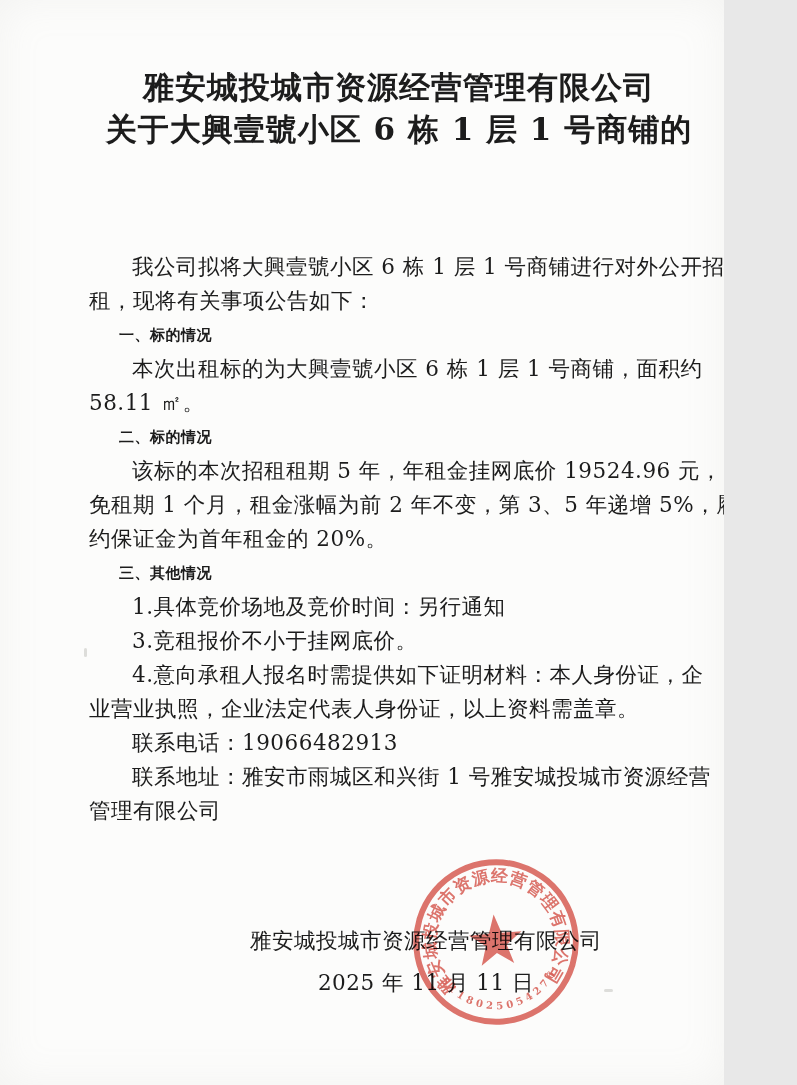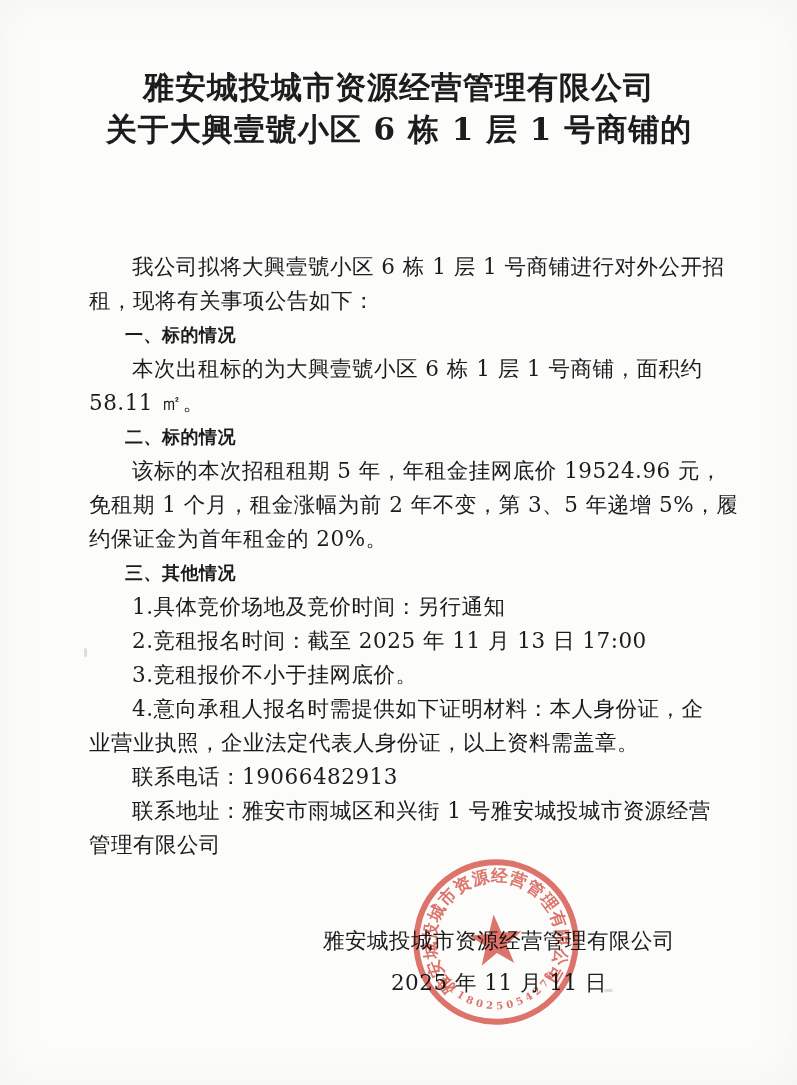--- a/index.html
+++ b/index.html
@@ -1,18 +1,18 @@
 <!DOCTYPE html>
 <html><head>
 <meta charset="utf-8">
 <style>
   html, body { margin: 0; padding: 0; background: #e8e8e8; }
   .page {
     position: relative;
-    width: 797px;
+    width: 724px;
     height: 1085px;
     background: #fcfcfb;
     color: #1c1c1c;
     font-family: "DejaVu Serif", "Liberation Serif", serif;
     overflow: hidden;
     box-shadow: inset 0 0 40px rgba(180,180,175,0.12);
   }
   .title {
     position: absolute;
     top: 66px;
@@ -35,21 +35,21 @@
     margin-top: 38px;
   }
   .body-text p {
     margin: 0;
     white-space: pre-line;
     text-indent: 2em;
   }
   .body-text p.heading {
     font-family: "DejaVu Sans", "Liberation Sans", sans-serif;
     font-weight: 700;
-    font-size: 18px;
+    font-size: 15px;
     letter-spacing: 0.5px;
   }
   .signature {
     position: absolute;
     top: 920px;
     right: 122px;
     font-size: 21.5px;
     line-height: 42px;
     letter-spacing: 0.5px;
     text-align: center;
@@ -94,21 +94,20 @@
 租，现将有关事项公告如下：</p>
     <p class="heading">一、标的情况</p>
     <p>本次出租标的为大興壹號小区 6 栋 1 层 1 号商铺，面积约
 58.11 ㎡。</p>
     <p class="heading">二、标的情况</p>
     <p>该标的本次招租租期 5 年，年租金挂网底价 19524.96 元，
 免租期 1 个月，租金涨幅为前 2 年不变，第 3、5 年递增 5%，履
 约保证金为首年租金的 20%。</p>
     <p class="heading">三、其他情况</p>
     <p>1.具体竞价场地及竞价时间：另行通知</p>
-    <p>2.竞租报名时间：截至 2025 年 11 月 13 日 17:00</p>
     <p>3.竞租报价不小于挂网底价。</p>
     <p>4.意向承租人报名时需提供如下证明材料：本人身份证，企
 业营业执照，企业法定代表人身份证，以上资料需盖章。</p>
     <p>联系电话：19066482913</p>
     <p>联系地址：雅安市雨城区和兴街 1 号雅安城投城市资源经营
 管理有限公司</p>
   </div>
 
   <div class="signature">
     <div>雅安城投城市资源经营管理有限公司</div>

